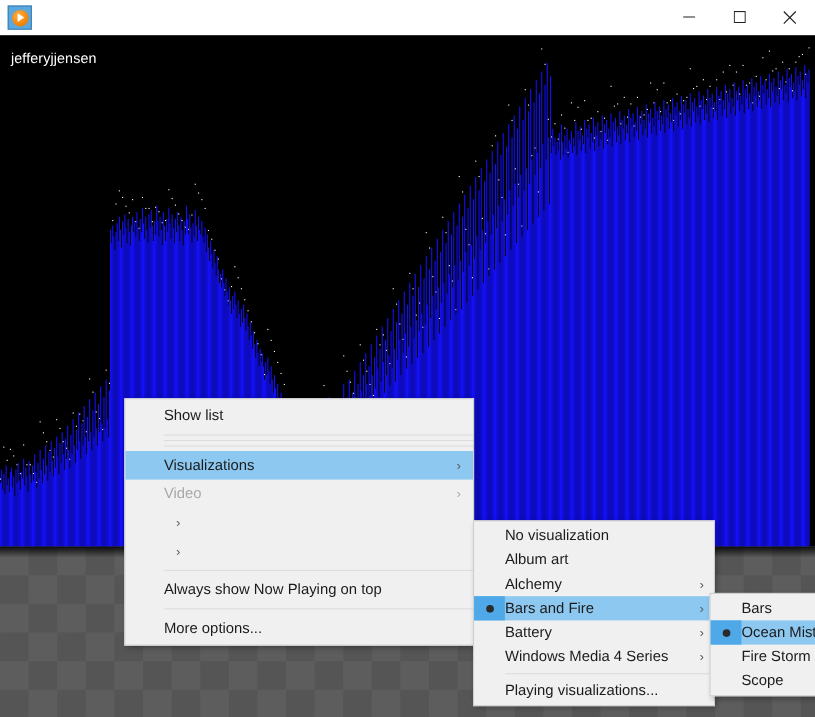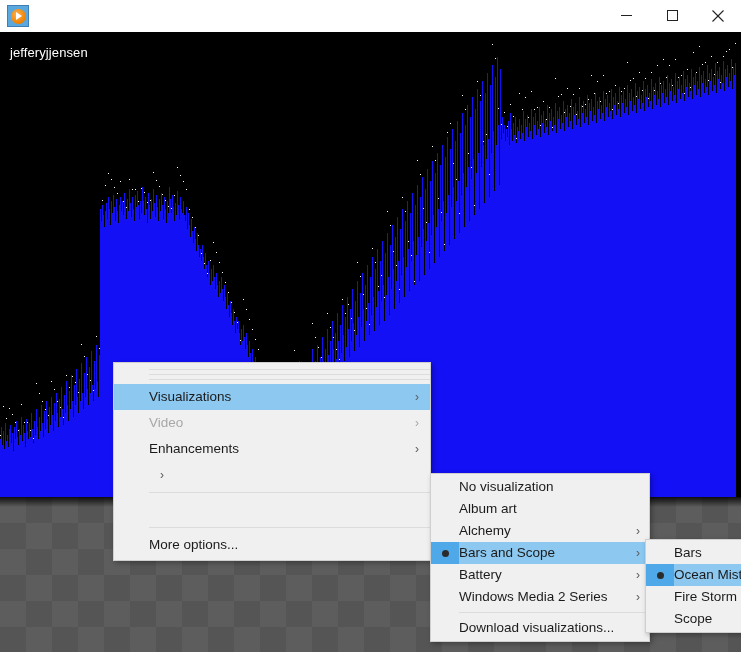--- a/index.html
+++ b/index.html
@@ -1141,45 +1141,50 @@
         <div class="bar" style="left: 733px; height: 430px;"></div>
         <div class="bar" style="left: 734px; height: 422px;"></div>
         <div class="bar" style="left: 735px; height: 434px;"></div>
         <div class="peak" style="left: 735px; top: 11px;"></div>
       </div>
     <div class="floor"></div>
     <div class="floor-shadow"></div>
   </div>
 
   <div class="menu" id="menu1">
+      <div class="mi">
+        <div class="gutter"></div>
+        <div class="label">Show list</div>
+        <div class="arrow"></div>
+      </div>
       <div class="sep"></div>
       <div class="sep"></div>
       <div class="sep"></div>
       <div class="mi hl">
         <div class="gutter"></div>
         <div class="label">Visualizations</div>
         <div class="arrow">›</div>
       </div>
       <div class="mi disabled">
         <div class="gutter"></div>
         <div class="label">Video</div>
         <div class="arrow">›</div>
       </div>
       <div class="mi">
         <div class="gutter"></div>
-        <div class="label">Enhancements</div>
         <div class="arrow">›</div>
       </div>
       <div class="mi">
         <div class="gutter"></div>
         <div class="arrow">›</div>
       </div>
       <div class="sep"></div>
       <div class="mi">
         <div class="gutter"></div>
+        <div class="label">Always show Now Playing on top</div>
         <div class="arrow"></div>
       </div>
       <div class="sep"></div>
       <div class="mi">
         <div class="gutter"></div>
         <div class="label">More options...</div>
         <div class="arrow"></div>
       </div>
     </div>
 
@@ -1196,37 +1201,37 @@
       </div>
       <div class="mi">
         <div class="gutter"></div>
         <div class="label">Alchemy</div>
         <div class="arrow">›</div>
       </div>
       <div class="mi hl">
         <div class="gutter checked">
           <span class="dot"></span>
         </div>
-        <div class="label">Bars and Scope</div>
+        <div class="label">Bars and Fire</div>
         <div class="arrow">›</div>
       </div>
       <div class="mi">
         <div class="gutter"></div>
         <div class="label">Battery</div>
         <div class="arrow">›</div>
       </div>
       <div class="mi">
         <div class="gutter"></div>
-        <div class="label">Windows Media 2 Series</div>
+        <div class="label">Windows Media 4 Series</div>
         <div class="arrow">›</div>
       </div>
       <div class="sep"></div>
       <div class="mi">
         <div class="gutter"></div>
-        <div class="label">Download visualizations...</div>
+        <div class="label">Playing visualizations...</div>
         <div class="arrow"></div>
       </div>
     </div>
 
   <div class="menu" id="menu3">
       <div class="mi">
         <div class="gutter"></div>
         <div class="label">Bars</div>
         <div class="arrow"></div>
       </div>

